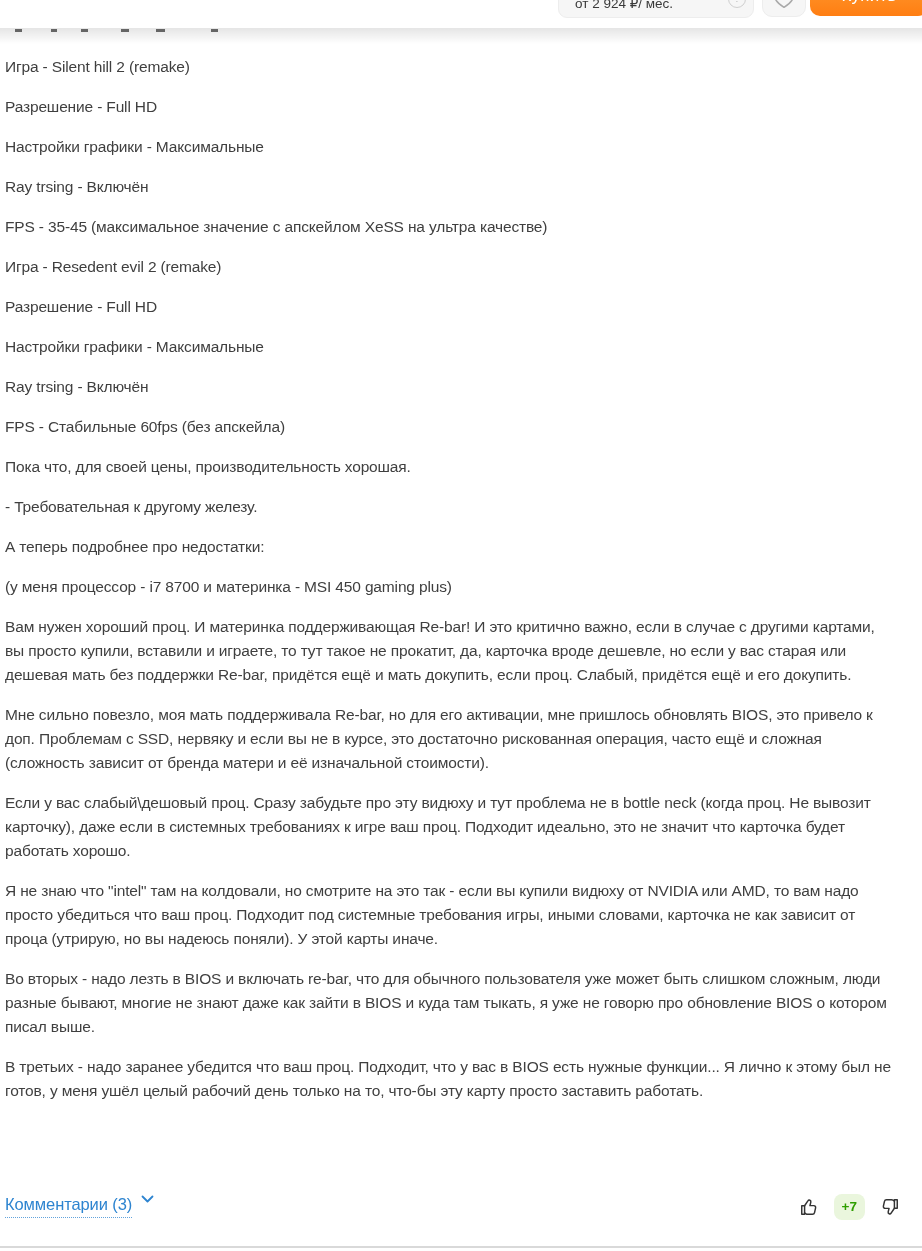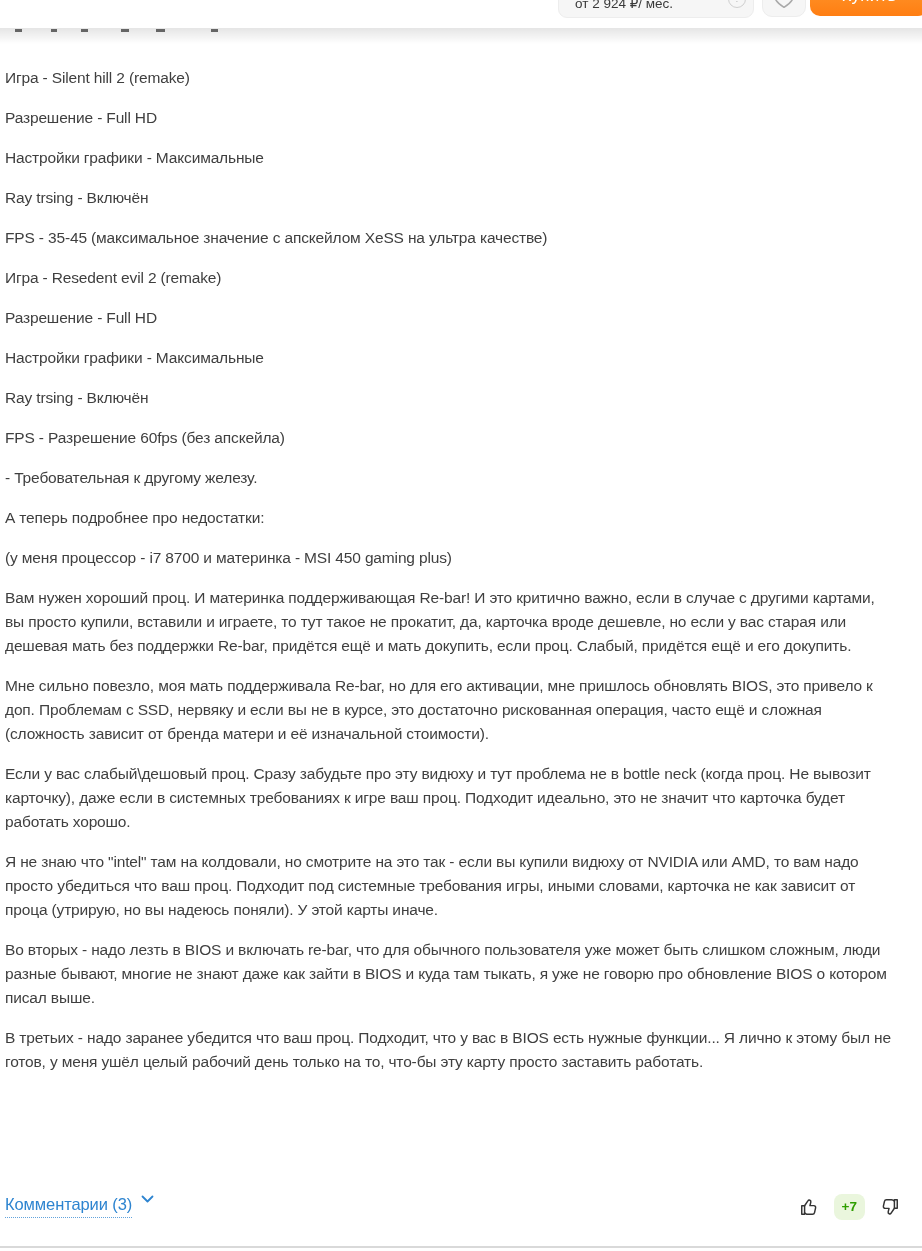--- a/index.html
+++ b/index.html
@@ -61,21 +61,21 @@
   .clipped-line i:nth-child(3) { left: 76px;  width: 7px; }
   .clipped-line i:nth-child(4) { left: 116px; width: 8px; }
   .clipped-line i:nth-child(5) { left: 151px; width: 9px; }
   .clipped-line i:nth-child(6) { left: 206px; width: 7px; }
 
   
   .content {
     position: absolute; top: 54px; left: 5px; width: 886px;
   }
   .content p {
-    margin: 12px 0 16px 0;
+    margin: 1px 0 16px 0;
     font-size: 15.5px; letter-spacing: -0.15px;
     line-height: 24px; color: #3f3f3f;
   }
 
   
   .review-footer {
     position: absolute; top: 1194px; left: 5px; right: 22px;
     display: flex; align-items: center; justify-content: space-between;
   }
   .comments-link {
@@ -130,21 +130,22 @@
   <div class="content">
     <p>Игра - Silent hill 2 (remake)</p>
     <p>Разрешение - Full HD</p>
     <p>Настройки графики - Максимальные</p>
     <p>Ray trsing - Включён</p>
     <p>FPS - 35-45 (максимальное значение с апскейлом XeSS на ультра качестве)</p>
     <p>Игра - Resedent evil 2 (remake)</p>
     <p>Разрешение - Full HD</p>
     <p>Настройки графики - Максимальные</p>
     <p>Ray trsing - Включён</p>
-    <p>FPS - Разрешение 60fps (без апскейла)</p>
+    <p>FPS - Стабильные 60fps (без апскейла)</p>
+    <p>Пока что, для своей цены, производительность хорошая.</p>
     <p>- Требовательная к другому железу.</p>
     <p>А теперь подробнее про недостатки:</p>
     <p>(у меня процессор - i7 8700 и материнка - MSI 450 gaming plus)</p>
     <p>Вам нужен хороший проц. И материнка поддерживающая Re-bar! И это критично важно, если в случае с другими картами, вы просто купили, вставили и играете, то тут такое не прокатит, да, карточка вроде дешевле, но если у вас старая или дешевая мать без поддержки Re-bar, придётся ещё и мать докупить, если проц. Слабый, придётся ещё и его докупить.</p>
     <p>Мне сильно повезло, моя мать поддерживала Re-bar, но для его активации, мне пришлось обновлять BIOS, это привело к доп. Проблемам с SSD, нервяку и если вы не в курсе, это достаточно рискованная операция, часто ещё и сложная (сложность зависит от бренда матери и её изначальной стоимости).</p>
     <p>Если у вас слабый\дешовый проц. Сразу забудьте про эту видюху и тут проблема не в bottle neck (когда проц. Не вывозит карточку), даже если в системных требованиях к игре ваш проц. Подходит идеально, это не значит что карточка будет работать хорошо.</p>
     <p>Я не знаю что "intel" там на колдовали, но смотрите на это так - если вы купили видюху от NVIDIA или AMD, то вам надо просто убедиться что ваш проц. Подходит под системные требования игры, иными словами, карточка не как зависит от проца (утрирую, но вы надеюсь поняли). У этой карты иначе.</p>
     <p>Во вторых - надо лезть в BIOS и включать re-bar, что для обычного пользователя уже может быть слишком сложным, люди разные бывают, многие не знают даже как зайти в BIOS и куда там тыкать, я уже не говорю про обновление BIOS о котором писал выше.</p>
     <p>В третьих - надо заранее убедится что ваш проц. Подходит, что у вас в BIOS есть нужные функции... Я лично к этому был не готов, у меня ушёл целый рабочий день только на то, что-бы эту карту просто заставить работать.</p>
   </div>

